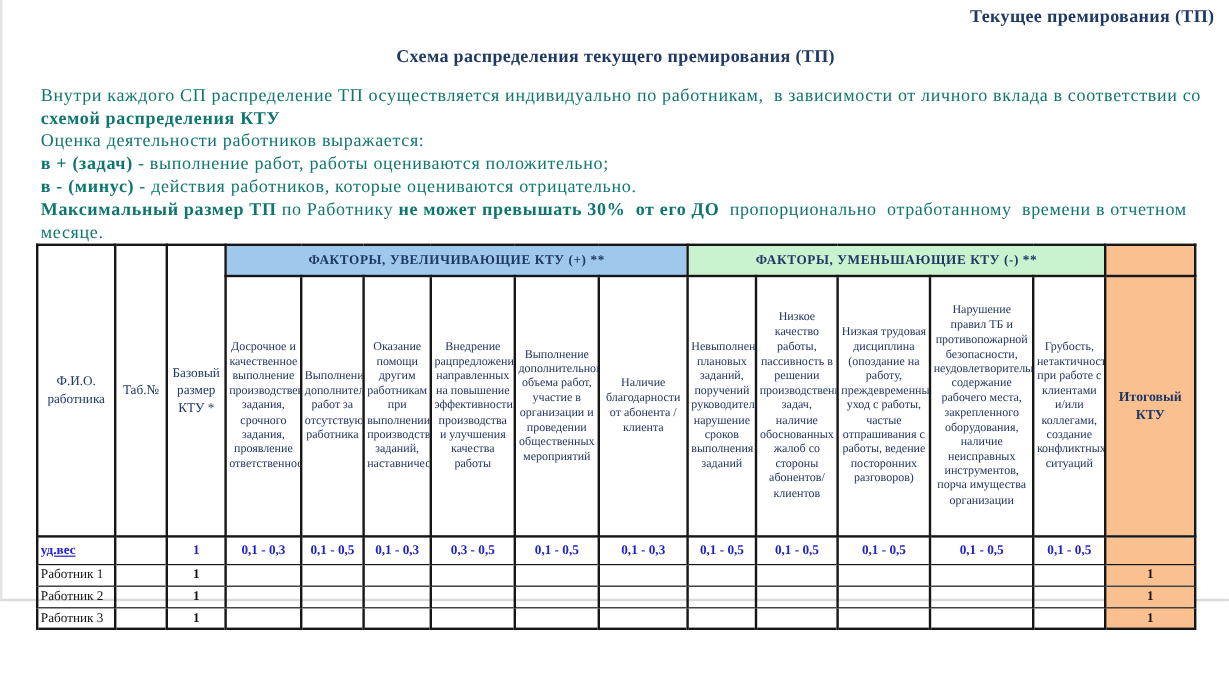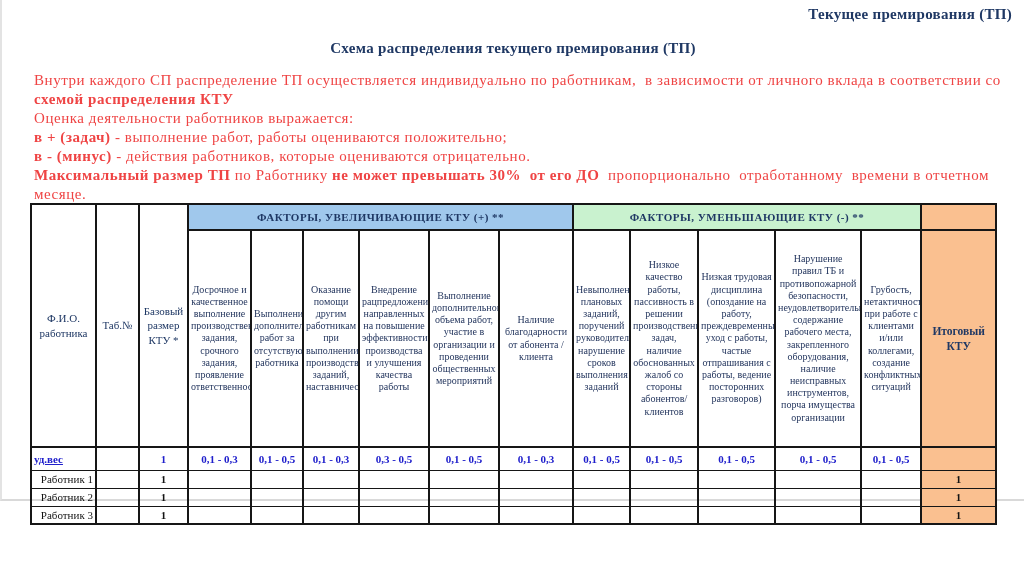--- a/index.html
+++ b/index.html
@@ -4,21 +4,21 @@
 <style>
   html,body{margin:0;padding:0;background:#fff;}
   body{width:1024px;height:575px;overflow:hidden;position:relative;
        font-family:"Liberation Serif","DejaVu Serif",serif;}
   .page{position:absolute;left:0;top:0;width:1024px;height:501px;background:#ffffff;
         border-left:2px solid #e3e3e3;border-bottom:2px solid #d9d9d9;box-sizing:border-box;}
   .hdr-right{position:absolute;top:6px;right:12px;font-size:15px;font-weight:bold;color:#1F3864;
              letter-spacing:0.3px;white-space:pre;}
   .main-title{position:absolute;top:40px;left:0;width:100%;text-align:center;font-size:15px;
               font-weight:bold;color:#1F3864;letter-spacing:0.3px;white-space:pre;}
-  .intro{position:absolute;left:32px;top:71px;color:#ef4444;font-size:15px;line-height:19px;
+  .intro{position:absolute;left:32px;top:71px;color:#0f766e;font-size:15px;line-height:19px;
          letter-spacing:0.55px;}
   .intro .line{white-space:pre;}
   .b{font-weight:bold;}
 
   table.ktu{position:absolute;left:28px;top:203px;width:965px;border-collapse:collapse;
             table-layout:fixed;border:2px solid #161616;}
   table.ktu th,table.ktu td{border:2px solid #161616;padding:0 2px;overflow:hidden;
             vertical-align:middle;box-sizing:border-box;}
   tr.r-grp{height:26px;}
   tr.r-desc{height:217px;}
@@ -26,21 +26,21 @@
   tr.r-w{height:18px;}
   tr.r-w td{border-top-width:1px;border-bottom-width:1px;font-size:11px;}
   tr.r-weight td{border-bottom-width:1px;}
 
   .c-head{font-size:11px;font-weight:normal;color:#1F3864;text-align:center;line-height:1.3;}
   .grp{font-size:11px;font-weight:bold;color:#1F3864;text-align:center;letter-spacing:0.5px;white-space:nowrap;}
   .desc{font-size:10px;font-weight:normal;color:#24365E;text-align:center;line-height:1.22;padding:2px 1px;}
   .total-h{font-size:11.5px;font-weight:bold;color:#1F3864;text-align:center;line-height:1.3;}
   .wlabel{font-size:11px;font-weight:bold;color:#2020CC;text-decoration:underline;text-align:left;padding-left:3px;}
   .val{font-size:11px;font-weight:bold;color:#2020CC;text-align:center;white-space:nowrap;}
-  .wname{font-size:11px;color:#141414;text-align:right;padding-left:3px;white-space:nowrap;}
+  .wname{font-size:11px;color:#141414;text-align:left;padding-left:3px;white-space:nowrap;}
   .wbase{font-size:11px;font-weight:bold;color:#141414;text-align:center;}
   .wtotal{font-size:11px;font-weight:bold;color:#141414;text-align:center;}
 </style>
 </head>
 <body>
 
 <div class="page">
 
   <div class="hdr-right">Текущее премирования (ТП)</div>
   <div class="main-title">Схема распределения текущего премирования (ТП)</div>

